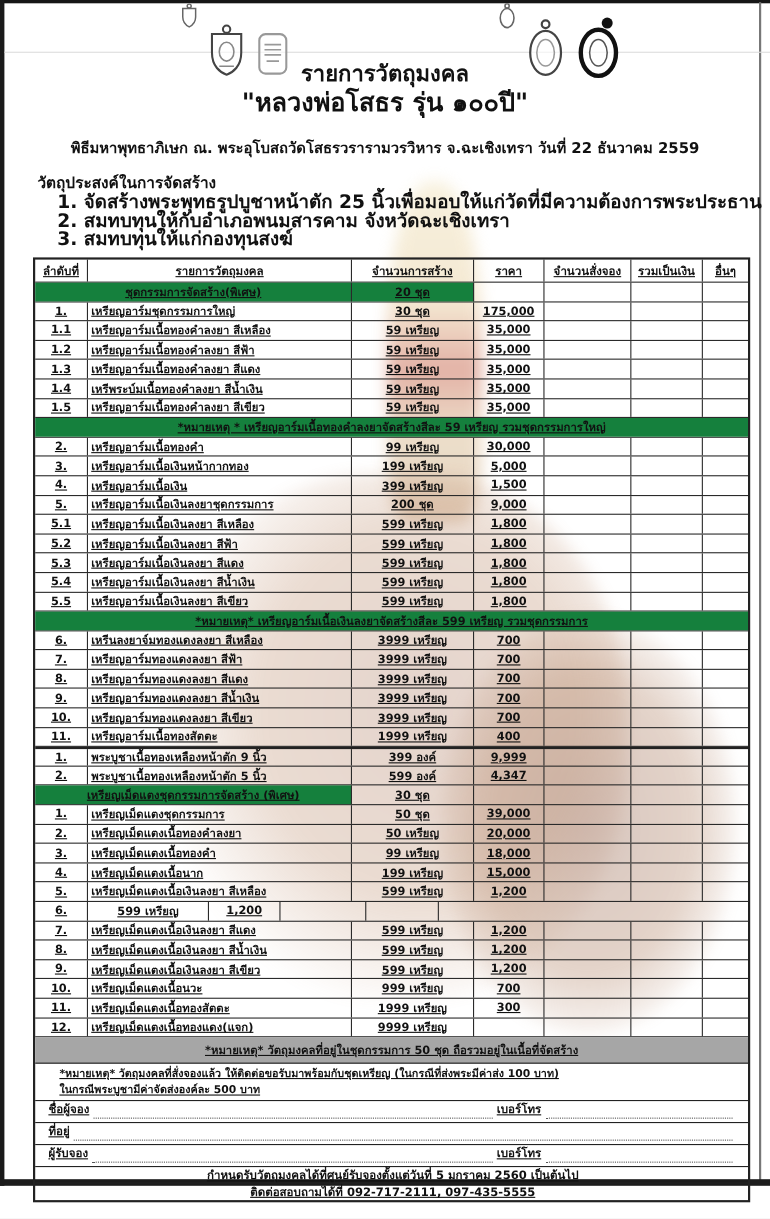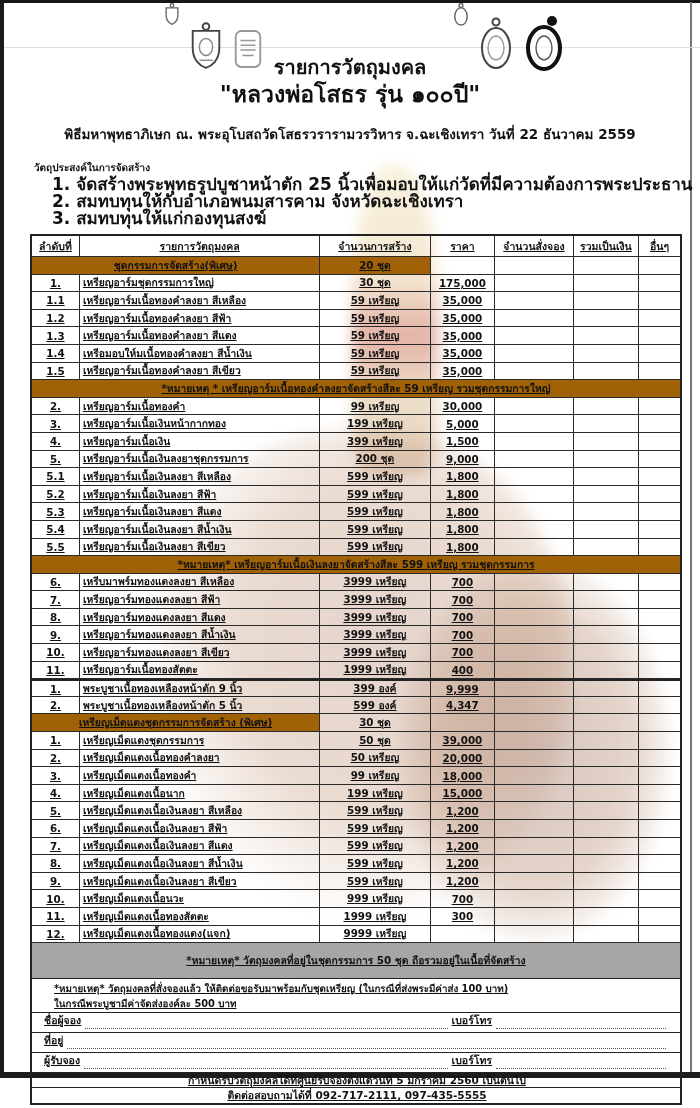--- a/index.html
+++ b/index.html
@@ -27,38 +27,38 @@
   
   .header{position:relative;padding-top:55px;text-align:center;}
   .logo-group{position:absolute;top:3px;display:flex;align-items:flex-end;gap:6px;}
   .logo-left{left:163px;}
   .logo-right{left:452px;}
   .tiny{margin-bottom:46px;}
   .page-title{font-size:20px;font-weight:bold;line-height:24px;}
   .page-subtitle{font-size:23px;font-weight:bold;line-height:30px;}
   .ceremony{font-size:13.5px;font-weight:bold;margin-top:14px;}
   .objectives{margin:6px 0 0 34px;text-align:left;font-weight:bold;}
-  .obj-title{font-size:10px;line-height:17px;margin-top:14px;}
+  .obj-title{font-size:14px;line-height:17px;margin-top:14px;}
   .obj-line{font-size:17px;line-height:17px;margin-left:18px;}
   
   .tbl{margin:7px 18px 0 30px;border:2px solid #222;background:transparent;text-decoration:underline;}
   .tr{display:flex;height:17.6px;border-bottom:1px solid #2a2a2a;font-size:10.3px;align-items:stretch;}
   .thead{height:21px;font-size:10.5px;}
   .td{display:flex;align-items:center;border-right:1px solid #2a2a2a;padding:0 3px;
       overflow:hidden;white-space:nowrap;}
   .td.last,.td:last-child{border-right:none;}
   .c{justify-content:center;text-align:center;}
   .b{font-weight:bold;}
-  .gray{background:#a16207;}
+  .gray{background:#15803d;}
   .thick{border-top:2px solid #222;}
   .w-no{width:7.4%;}.w-item{width:37.1%;}.w-qty{width:17%;}.w-price{width:10%;}
   .w-order{width:12.1%;}.w-total{width:10.1%;}.w-other{width:6.3%;}
   .w-sec{width:44.5%;}.w-full{width:100%;}
   
-  .band{height:36px;display:flex;align-items:center;justify-content:center;
+  .band{height:24px;display:flex;align-items:center;justify-content:center;
         background:#a6a6a6;border-bottom:1px solid #222;font-size:10.3px;font-weight:bold;}
   .note2{height:34px;border-bottom:1px solid #222;padding:2px 8px 0 22px;
          font-size:9.8px;font-weight:bold;line-height:15px;}
   .frow{height:20px;display:flex;align-items:flex-end;border-bottom:1px solid #222;
         padding:0 10px 3px 12px;font-size:10.5px;font-weight:bold;justify-content:center;}
   .dots{flex:1;border-bottom:1px dotted #555;height:13px;margin:0 4px;}
   .dots-short{flex:0 0 170px;border-bottom:1px dotted #555;height:13px;margin:0 4px;}
   .lastrow{height:15px;align-items:center;padding-bottom:0;}
   .contact{border-bottom:none;}
   
@@ -173,21 +173,21 @@
             <div class="td w-no c b">1.3</div>
             <div class="td w-item b">เหรียญอาร์มเนื้อทองคำลงยา สีแดง</div>
             <div class="td w-qty c b">59 เหรียญ</div>
             <div class="td w-price c b">35,000</div>
             <div class="td w-order"></div>
             <div class="td w-total"></div>
             <div class="td w-other last"></div>
           </div>
           <div class="tr">
             <div class="td w-no c b">1.4</div>
-            <div class="td w-item b">เหรีอมอบให์มเนื้อทองคำลงยา สีน้ำเงิน</div>
+            <div class="td w-item b">เหรีพระบ์มเนื้อทองคำลงยา สีน้ำเงิน</div>
             <div class="td w-qty c b">59 เหรียญ</div>
             <div class="td w-price c b">35,000</div>
             <div class="td w-order"></div>
             <div class="td w-total"></div>
             <div class="td w-other last"></div>
           </div>
           <div class="tr">
             <div class="td w-no c b">1.5</div>
             <div class="td w-item b">เหรียญอาร์มเนื้อทองคำลงยา สีเขียว</div>
             <div class="td w-qty c b">59 เหรียญ</div>
@@ -278,21 +278,21 @@
             <div class="td w-price c b">1,800</div>
             <div class="td w-order"></div>
             <div class="td w-total"></div>
             <div class="td w-other last"></div>
           </div>
           <div class="tr">
             <div class="td w-full c b gray">*หมายเหตุ* เหรียญอาร์มเนื้อเงินลงยาจัดสร้างสีละ 599 เหรียญ รวมชุดกรรมการ</div>
           </div>
           <div class="tr">
             <div class="td w-no c b">6.</div>
-            <div class="td w-item b">เหรีบมาพร์มทองแดงลงยา สีเหลือง</div>
+            <div class="td w-item b">เหรีนลงยาจ์มทองแดงลงยา สีเหลือง</div>
             <div class="td w-qty c b">3999 เหรียญ</div>
             <div class="td w-price c b">700</div>
             <div class="td w-order"></div>
             <div class="td w-total"></div>
             <div class="td w-other last"></div>
           </div>
           <div class="tr">
             <div class="td w-no c b">7.</div>
             <div class="td w-item b">เหรียญอาร์มทองแดงลงยา สีฟ้า</div>
             <div class="td w-qty c b">3999 เหรียญ</div>
@@ -403,21 +403,20 @@
             <div class="td w-no c b">5.</div>
             <div class="td w-item b">เหรียญเม็ดแตงเนื้อเงินลงยา สีเหลือง</div>
             <div class="td w-qty c b">599 เหรียญ</div>
             <div class="td w-price c b">1,200</div>
             <div class="td w-order"></div>
             <div class="td w-total"></div>
             <div class="td w-other last"></div>
           </div>
           <div class="tr">
             <div class="td w-no c b">6.</div>
-            <div class="td w-item b">เหรียญเม็ดแตงเนื้อเงินลงยา สีฟ้า</div>
             <div class="td w-qty c b">599 เหรียญ</div>
             <div class="td w-price c b">1,200</div>
             <div class="td w-order"></div>
             <div class="td w-total"></div>
             <div class="td w-other last"></div>
           </div>
           <div class="tr">
             <div class="td w-no c b">7.</div>
             <div class="td w-item b">เหรียญเม็ดแตงเนื้อเงินลงยา สีแดง</div>
             <div class="td w-qty c b">599 เหรียญ</div>

